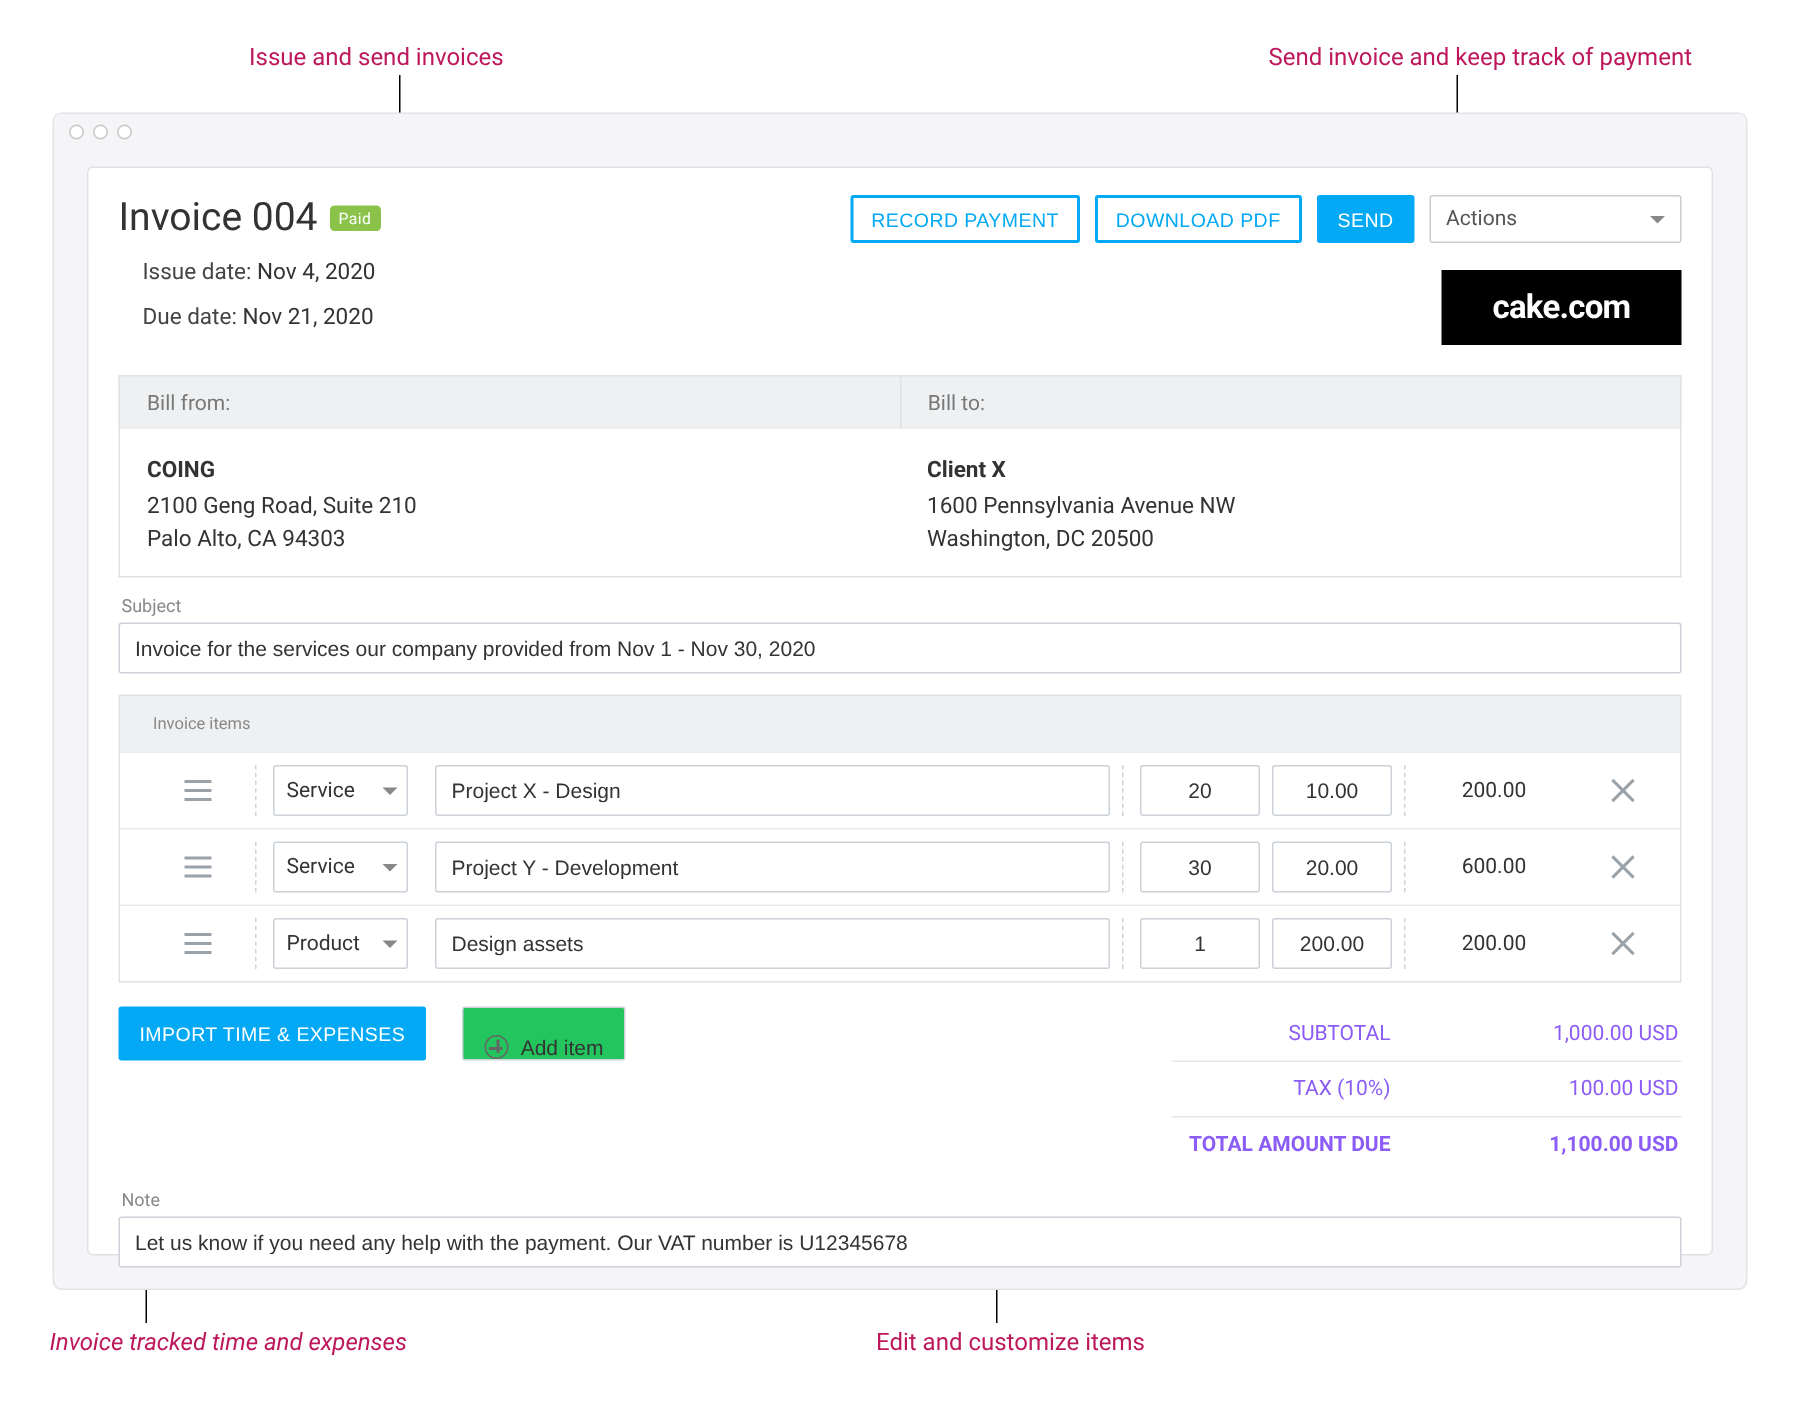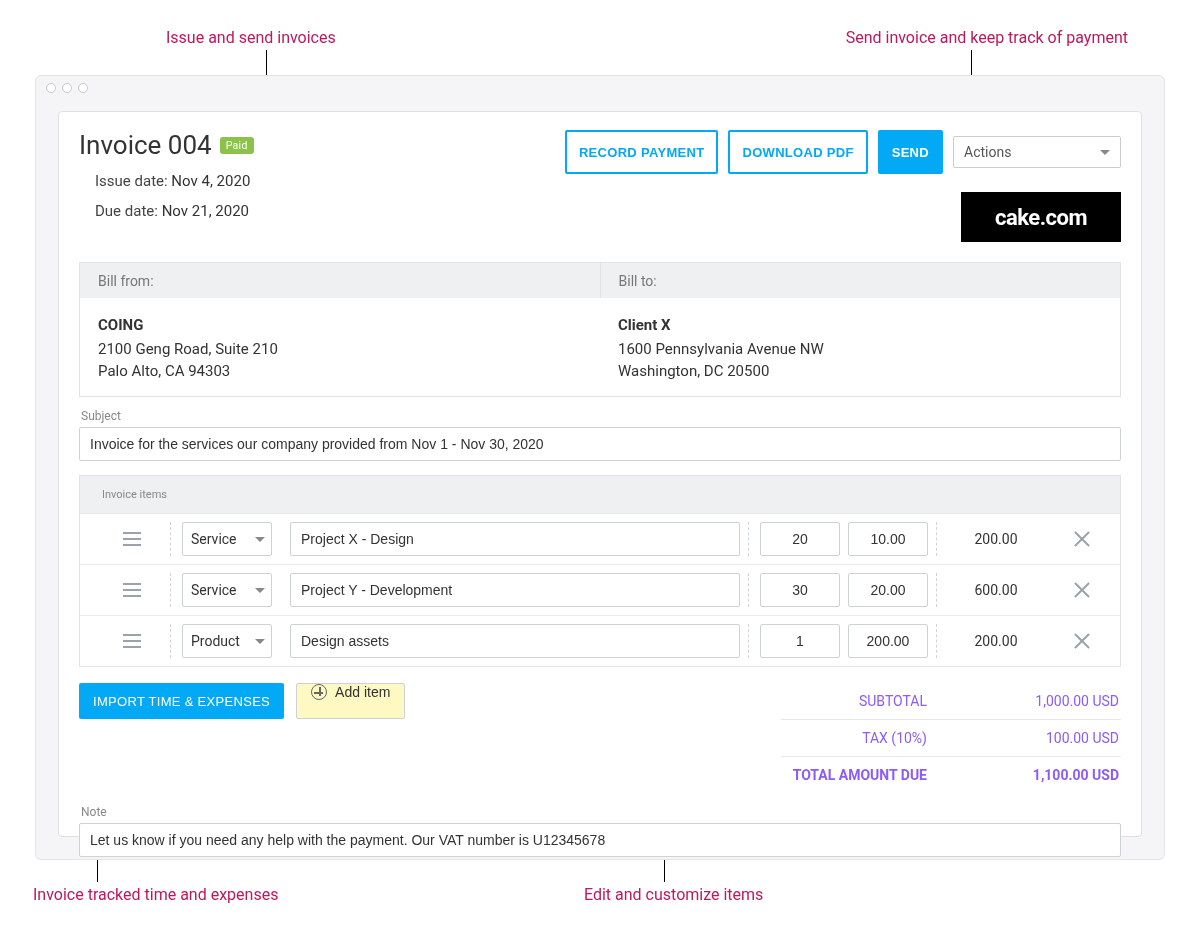--- a/index.html
+++ b/index.html
@@ -16,21 +16,21 @@
 
   
   .annotation {
     position: absolute;
     font-size: 16px;
     color: #be185d;
     white-space: nowrap;
   }
   #ann-top-left    { left: 166px; top: 28px; }
   #ann-top-right   { right: 72px; top: 28px; }
-  #ann-bottom-left { left: 33px;  top: 885px; }
+  #ann-bottom-left { left: 33px;  top: 885px; font-style: italic; }
   #ann-bottom-right{ left: 584px; top: 885px; }
 
   
   .vline { position: absolute; width: 0; border-left: 1px solid #000; }
   .dot   { position: absolute; width: 6px; height: 6px; border-radius: 50%; background: #000; transform: translate(-3px,-3px); }
 
   
   .chrome {
     position: absolute;
     left: 35px; top: 75px;
@@ -75,22 +75,22 @@
     padding: 2px 6px; border-radius: 3px;
     letter-spacing: .3px;
   }
   .meta-line { margin-top: 12px; font-size: 15px; color: #333; }
   .date-label { color: #444; margin-left: 16px; }
 
   .spacer { flex: 1; }
 
   .action-btn {
     display: inline-flex; align-items: center; justify-content: center;
-    height: 44px; padding: 0 12px;
-    font-size: 13px; font-weight: 700;
+    height: 32px; padding: 0 12px;
+    font-size: 13px; font-weight: 400;
     border-radius: 2px;
     border: 2px solid #03a9f4;
     color: #03a9f4; background: #fff;
     margin-left: 10px;
     letter-spacing: .3px;
     cursor: pointer;
   }
   .action-btn.primary { background: #03a9f4; color: #fff; }
   .actions-dd {
     display: inline-flex; align-items: center; justify-content: space-between;
@@ -222,24 +222,24 @@
   
   .below-items { display: flex; margin-top: 16px; }
   .import-btn {
     display: inline-flex; align-items: center; justify-content: center;
     height: 36px; padding: 0 14px;
     background: #03a9f4; color: #fff;
     border-radius: 2px; font-size: 13px; letter-spacing: .3px;
     cursor: pointer; border: none;
   }
   .add-item-btn {
-    display: inline-flex; align-items: flex-start; gap: 8px;
-    height: 36px; padding: 0 14px; margin-left: 12px;
+    display: inline-flex; align-items: flex-end; gap: 8px;
+    height: 36px; padding: 0 14px; margin-left: 24px;
     border: 1px solid #ccd2d8; border-radius: 2px; font-size: 14px; color: #333;
-    cursor: pointer; background: #fef9c3;
+    cursor: pointer; background: #22c55e;
   }
   .plus-circle {
     width: 16px; height: 16px; border: 1.5px solid #666; border-radius: 50%; position: relative;
   }
   .plus-circle::before, .plus-circle::after {
     content: ""; position: absolute; background: #666;
   }
   .plus-circle::before { left: 7px; top: 2px; width: 1.5px; height: 9px; }
   .plus-circle::after  { top: 7px; left: 2px; height: 1.5px; width: 9px; }
 

